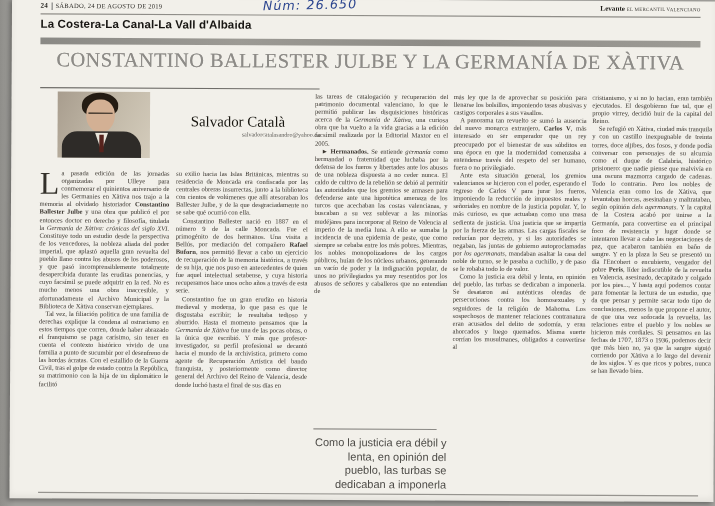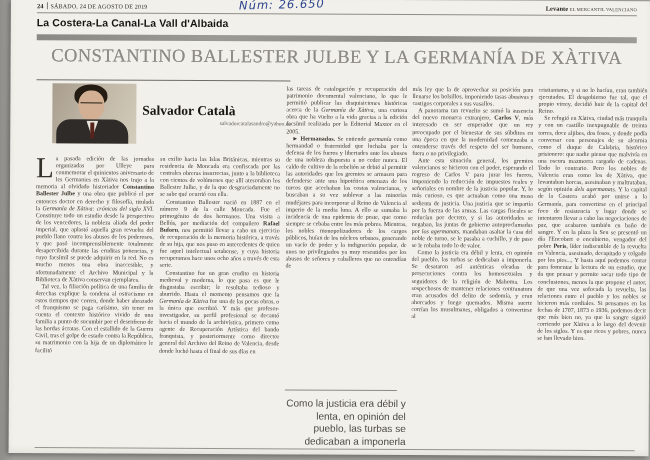--- a/index.html
+++ b/index.html
@@ -29,22 +29,22 @@
     background:linear-gradient(115deg,#a89d8e,#c3baa9 55%,#d4ccbc);}
   .photo .hair{position:absolute;left:22px;top:1px;width:33px;height:22px;background:#241c13;border-radius:50% 50% 42% 42%;}
   .photo .face{position:absolute;left:26px;top:7px;width:26px;height:30px;background:#d3b094;border-radius:46% 46% 50% 50%;}
   .photo .glasses{position:absolute;left:28px;top:19px;width:22px;height:4px;border-top:1.5px solid #241f18;}
   .photo .suit{position:absolute;left:4px;top:36px;width:72px;height:26px;background:#2e2b28;border-radius:14px 16px 0 0;}
   .photo .shirt{position:absolute;left:34px;top:37px;width:12px;height:17px;background:#e9e5da;
     clip-path:polygon(0 0,100% 0,50% 100%);}
   .photo .tie{position:absolute;left:38px;top:39px;width:4px;height:16px;background:#56231d;}
   .series{position:absolute;left:132px;top:92px;width:148px;text-align:right;font-size:10px;
     letter-spacing:.3px;color:#262420;}
-  .author{position:absolute;left:132px;top:104px;width:148px;text-align:left;font-size:13.5px;
-    font-weight:bold;color:#181610;}
+  .author{position:absolute;left:132px;top:104px;width:148px;text-align:center;font-size:13.5px;
+    font-weight:normal;color:#181610;}
   .email{position:absolute;left:132px;top:121px;width:148px;text-align:right;font-size:5.5px;color:#5b5955;}
   
   .col{position:absolute;text-align:justify;font-size:6px;line-height:7.1px;color:#3a352f;overflow:hidden;}
   .col p{margin:0;}
   .col p.ind{text-indent:6px;}
   .col b{font-weight:bold;}
   .col i{font-style:italic;}
   .dropcap{float:left;font-size:29px;line-height:23px;padding:1px 2px 0 0;color:#33302a;}
   #col1{left:26px;top:157px;width:118px;height:290px;}
   #col2{left:150px;top:157px;width:120px;height:290px;}

